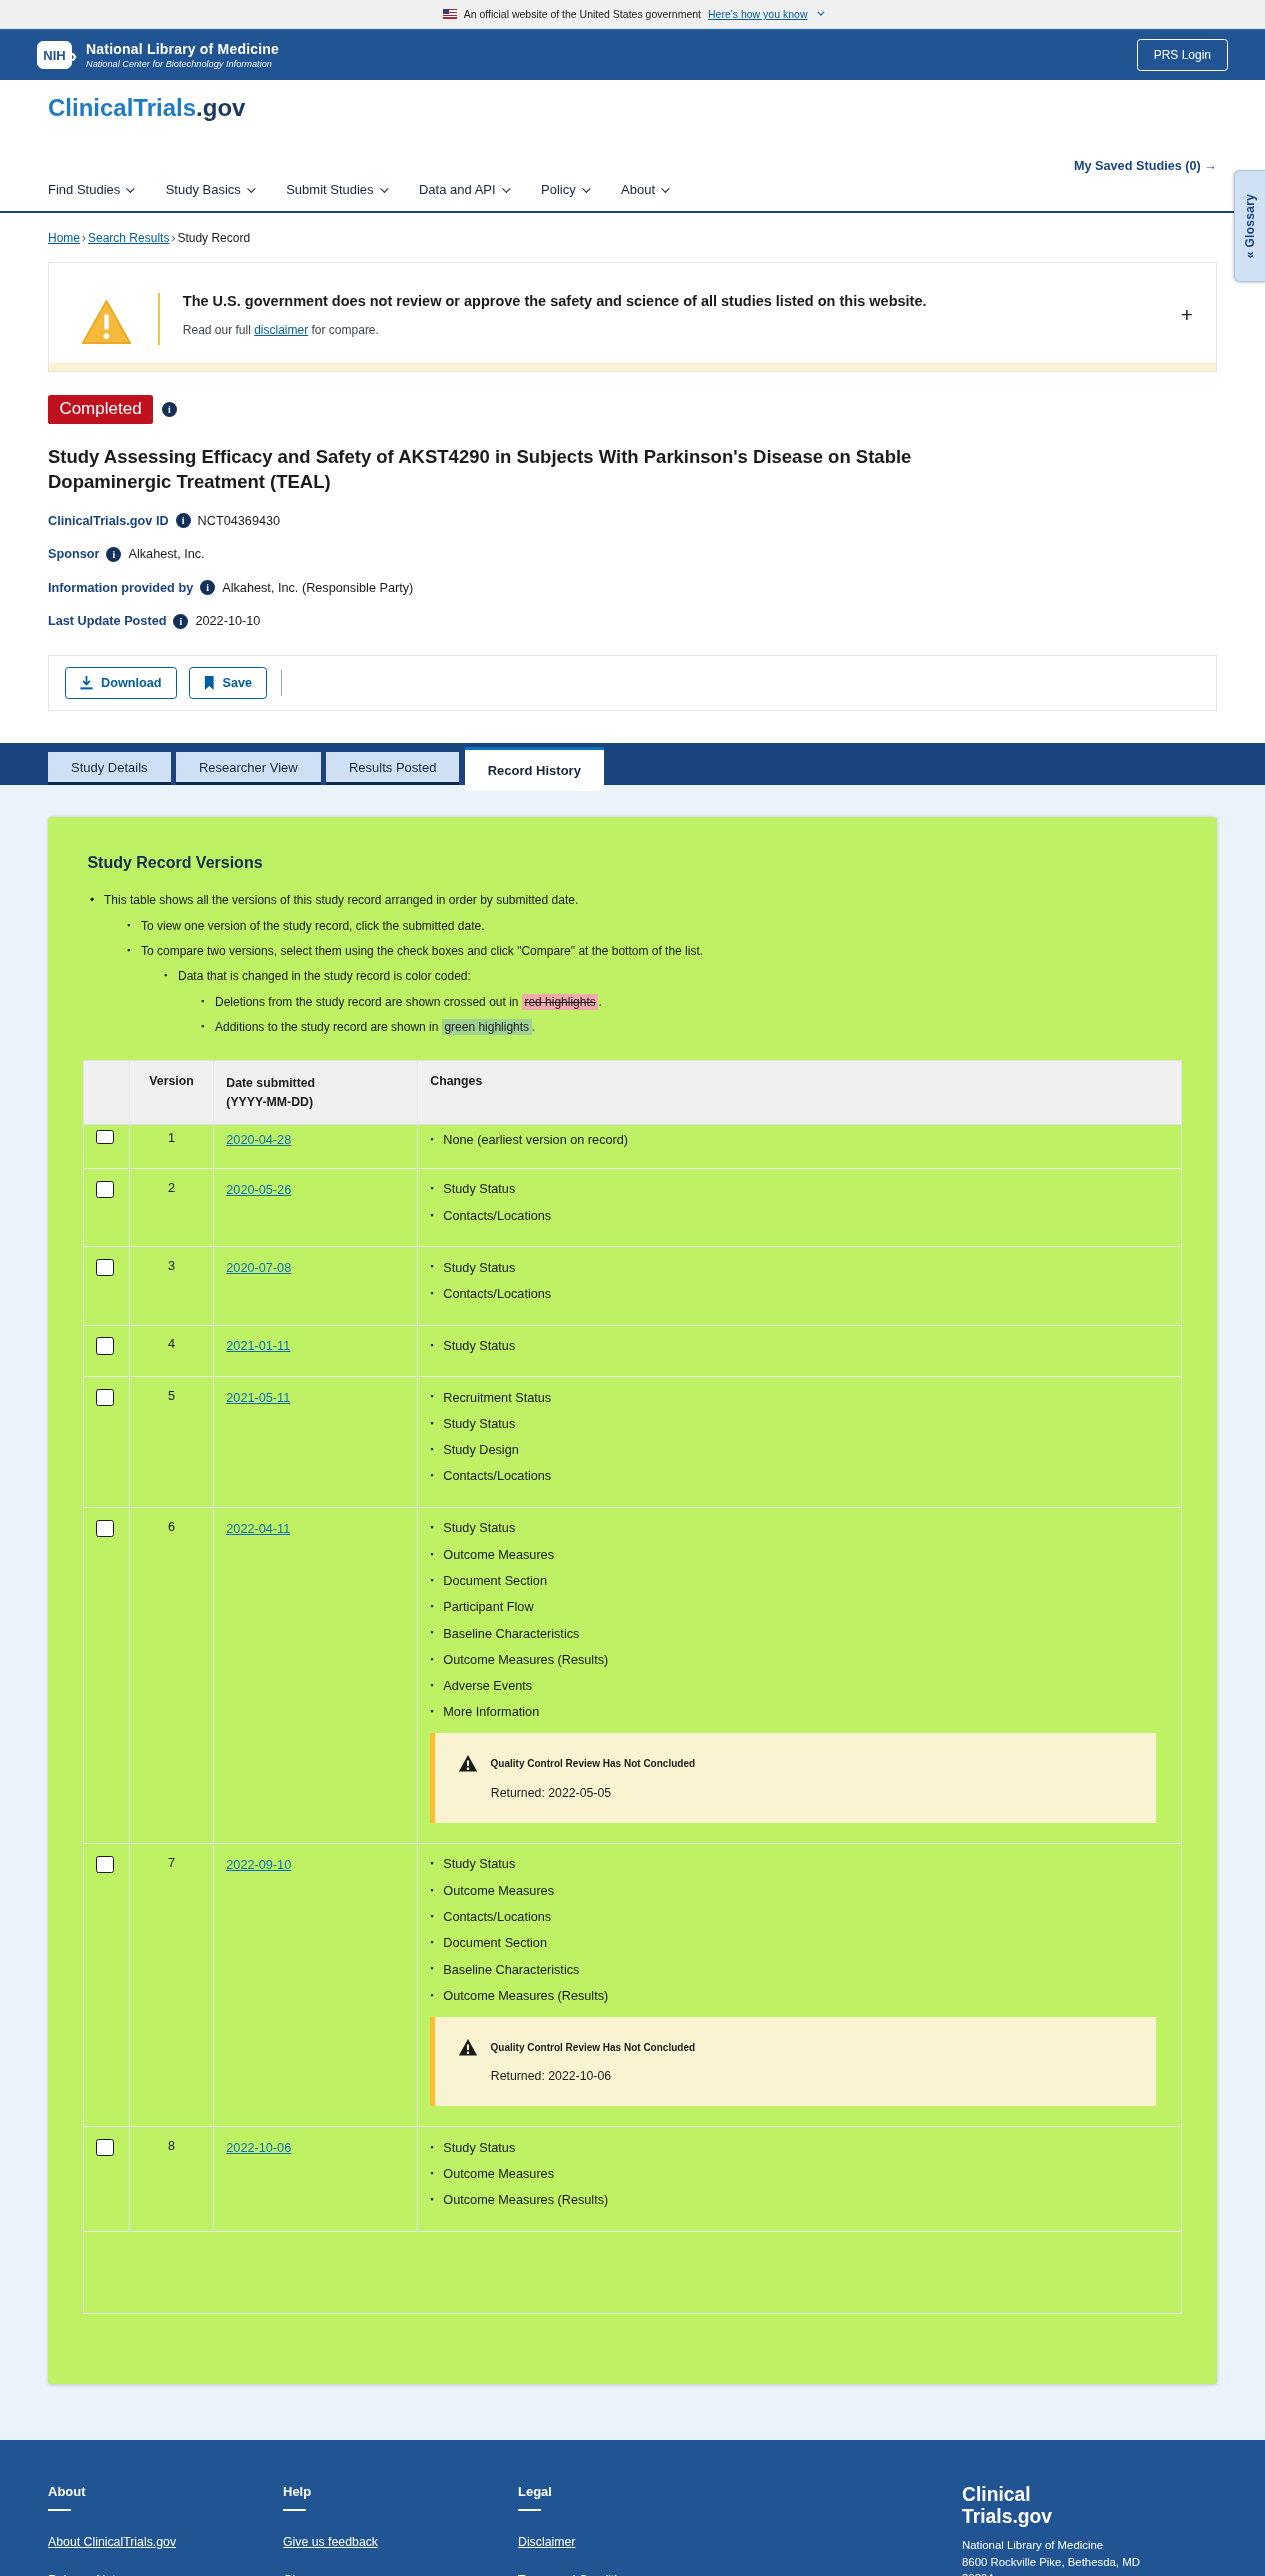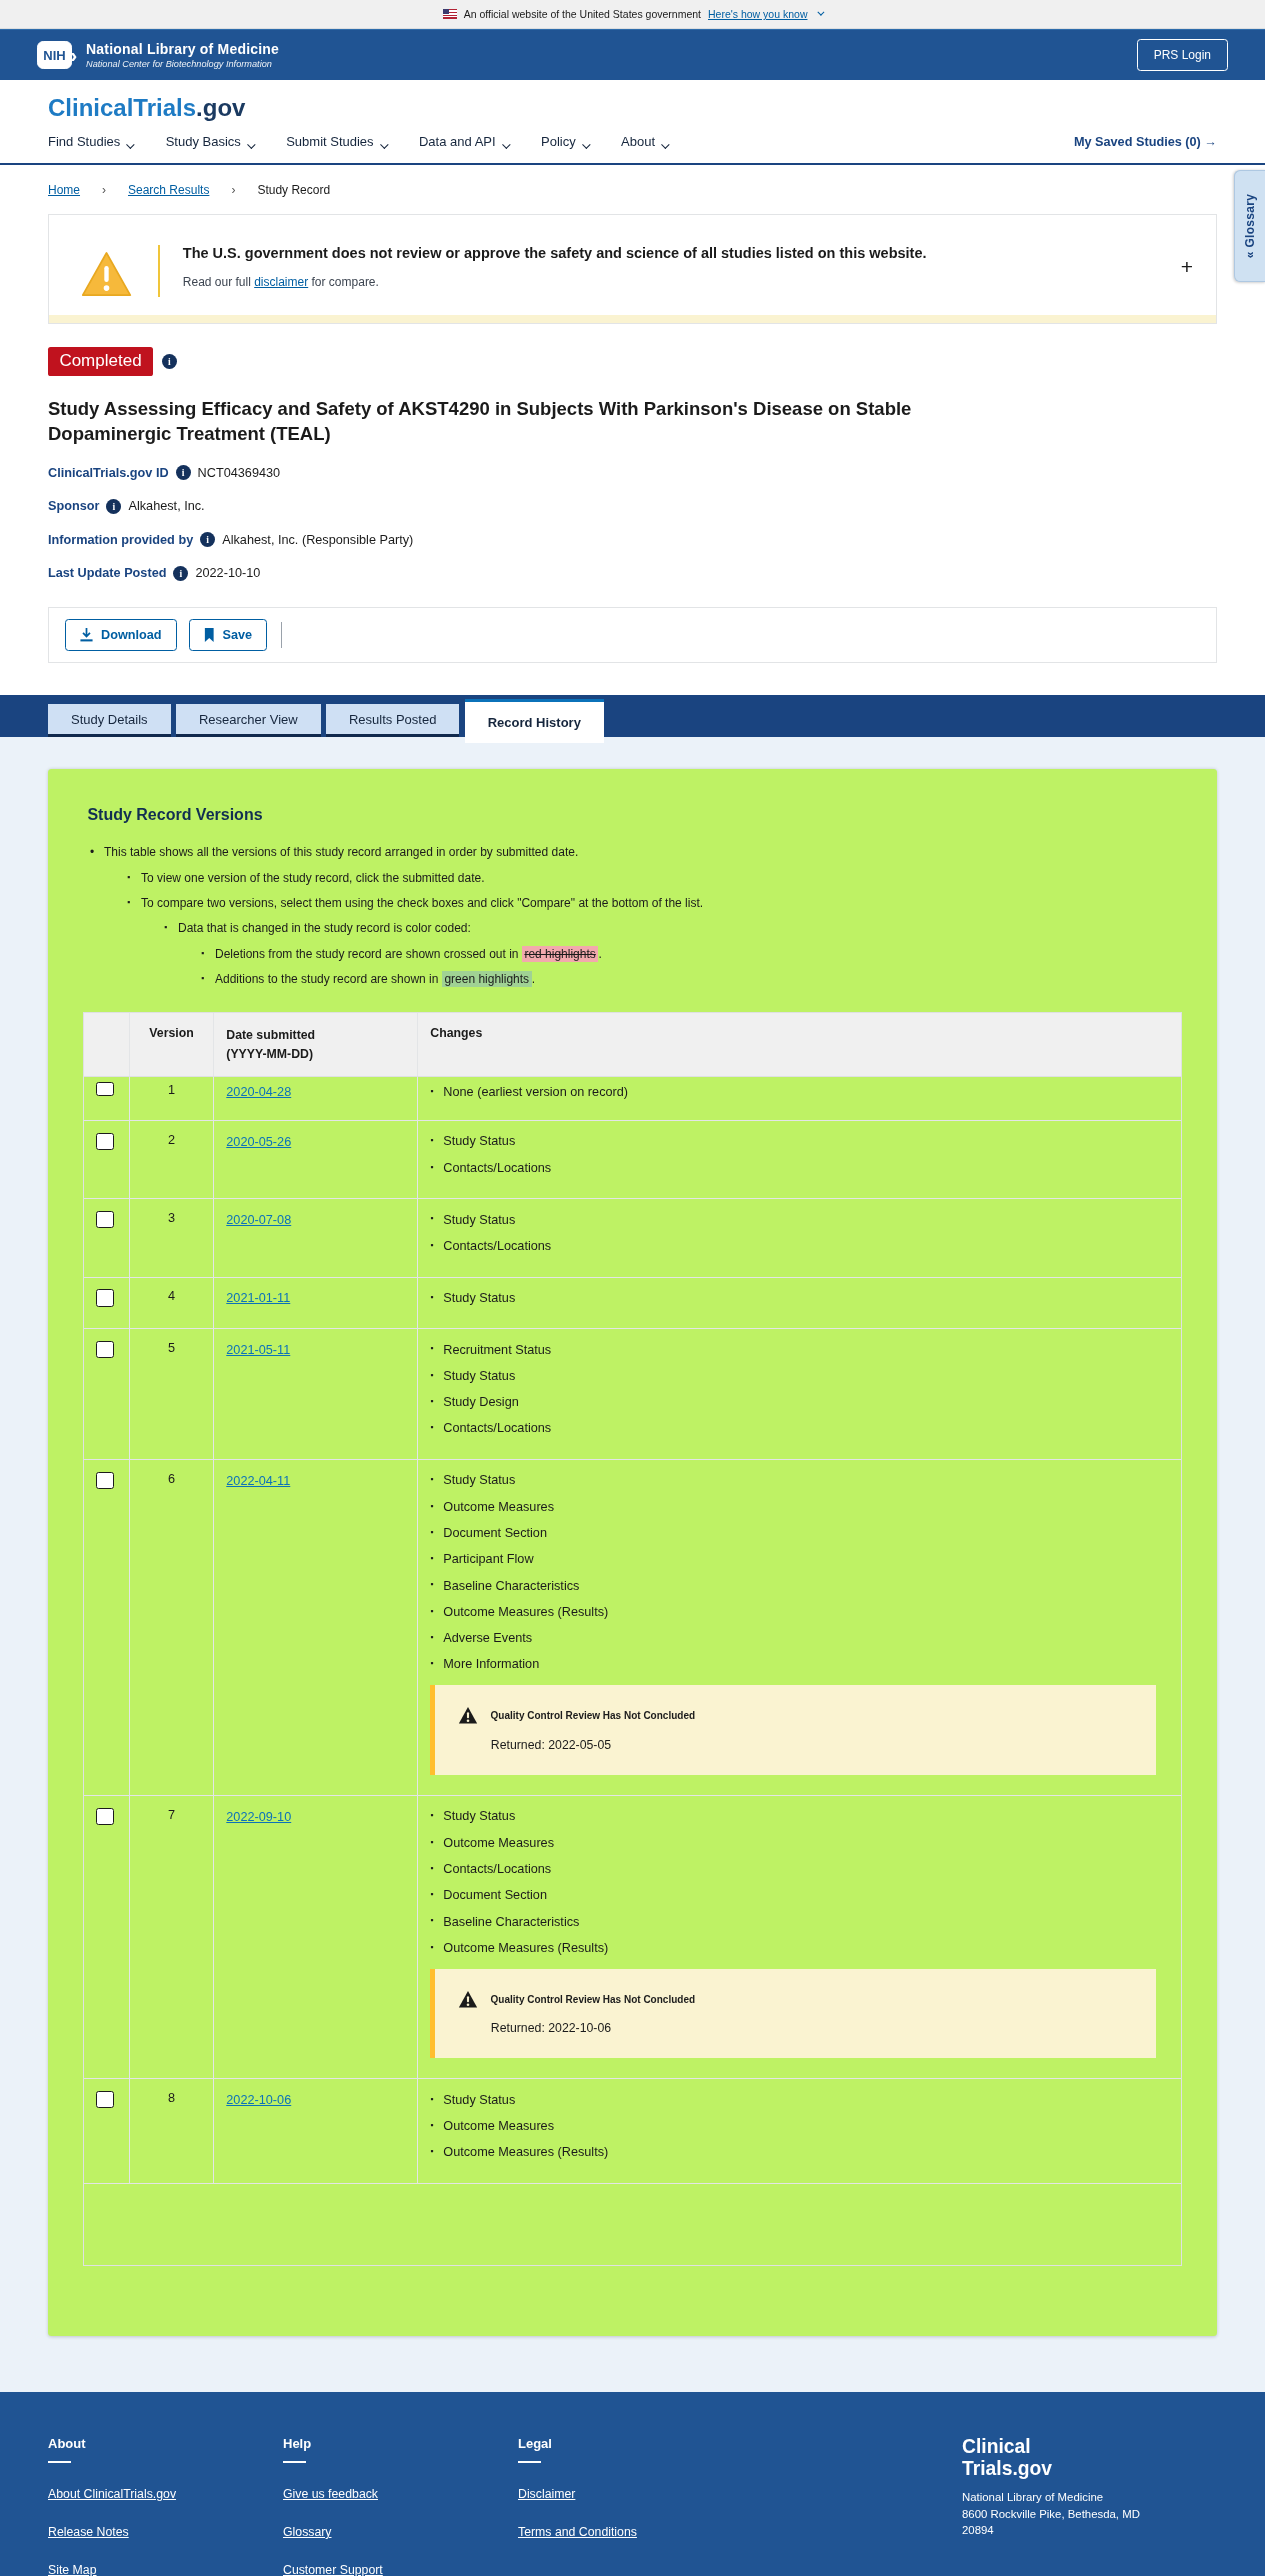--- a/index.html
+++ b/index.html
@@ -22,27 +22,27 @@
   .nlm-title { font-size:14px; font-weight:bold; letter-spacing:0.2px; }
   .nlm-subtitle { font-size:9.2px; font-style:italic; opacity:.92; margin-top:1.8px; }
   .prs-btn { margin-left:auto; border:0.9px solid #fff; border-radius:3.5px; background:transparent; color:#fff; font-size:12px; padding:8px 16px; font-family:inherit; cursor:pointer; }
 
   
   .site-nav-wrap { padding:0 48px; border-bottom:2.6px solid #1a4480; }
   .brand { padding-top:14px; font-size:24px; font-weight:bold; }
   .brand .b1 { color:#1e7bc4; }
   .brand .b2 { color:#1b3a61; }
   .nav-row { display:flex; align-items:center; margin-top:12.3px; padding-bottom:14px; }
-  .nav-item { display:flex; align-items:flex-end; gap:6.2px; margin-right:33px; font-size:13px; color:#16263d; cursor:pointer; }
+  .nav-item { display:flex; align-items:center; gap:6.2px; margin-right:33px; font-size:13px; color:#16263d; cursor:pointer;margin-top:48px; }
   .caret { width:6.2px; height:6.2px; border-right:1.4px solid #16263d; border-bottom:1.4px solid #16263d; transform:rotate(45deg) translateY(-1.8px); }
   .saved-link { margin-left:auto; font-size:12.7px; font-weight:bold; color:#1a4480; text-decoration:none; }
   .saved-link .arr { font-weight:normal; margin-left:3.5px; }
 
   
-  .breadcrumb { padding:17.6px 48px 8.8px; font-size:12px; display:flex; align-items:flex-start; gap:22px; }
+  .breadcrumb { padding:17.6px 48px 8.8px; font-size:12px; display:flex; align-items:flex-start; gap:2px; }
   .crumb-link { color:#005ea2; text-decoration:underline; }
   .crumb-sep { color:#555; }
   .crumb-current { color:#1b1b1b; }
 
   
   .glossary-tab { position:absolute; top:170px; right:0; width:31px; height:112px; background:#cfe1f2; border:0.9px solid #aec8e2; border-right:none; border-radius:6.2px 0 0 6.2px; box-shadow:-0.9px 0.9px 2.6px rgba(0,0,0,.18); display:flex; align-items:center; justify-content:center; cursor:pointer; z-index:5; }
   .glossary-tab span { transform:rotate(-90deg); white-space:nowrap; font-size:12px; font-weight:bold; color:#1a4480; letter-spacing:0.3px; }
 
   
   .disclaimer { margin:8.8px 48px 0; border:0.9px solid #e2e4e6; background:#fff; position:relative; padding:30px 53px 26px 32px; display:flex; align-items:flex-start; }

